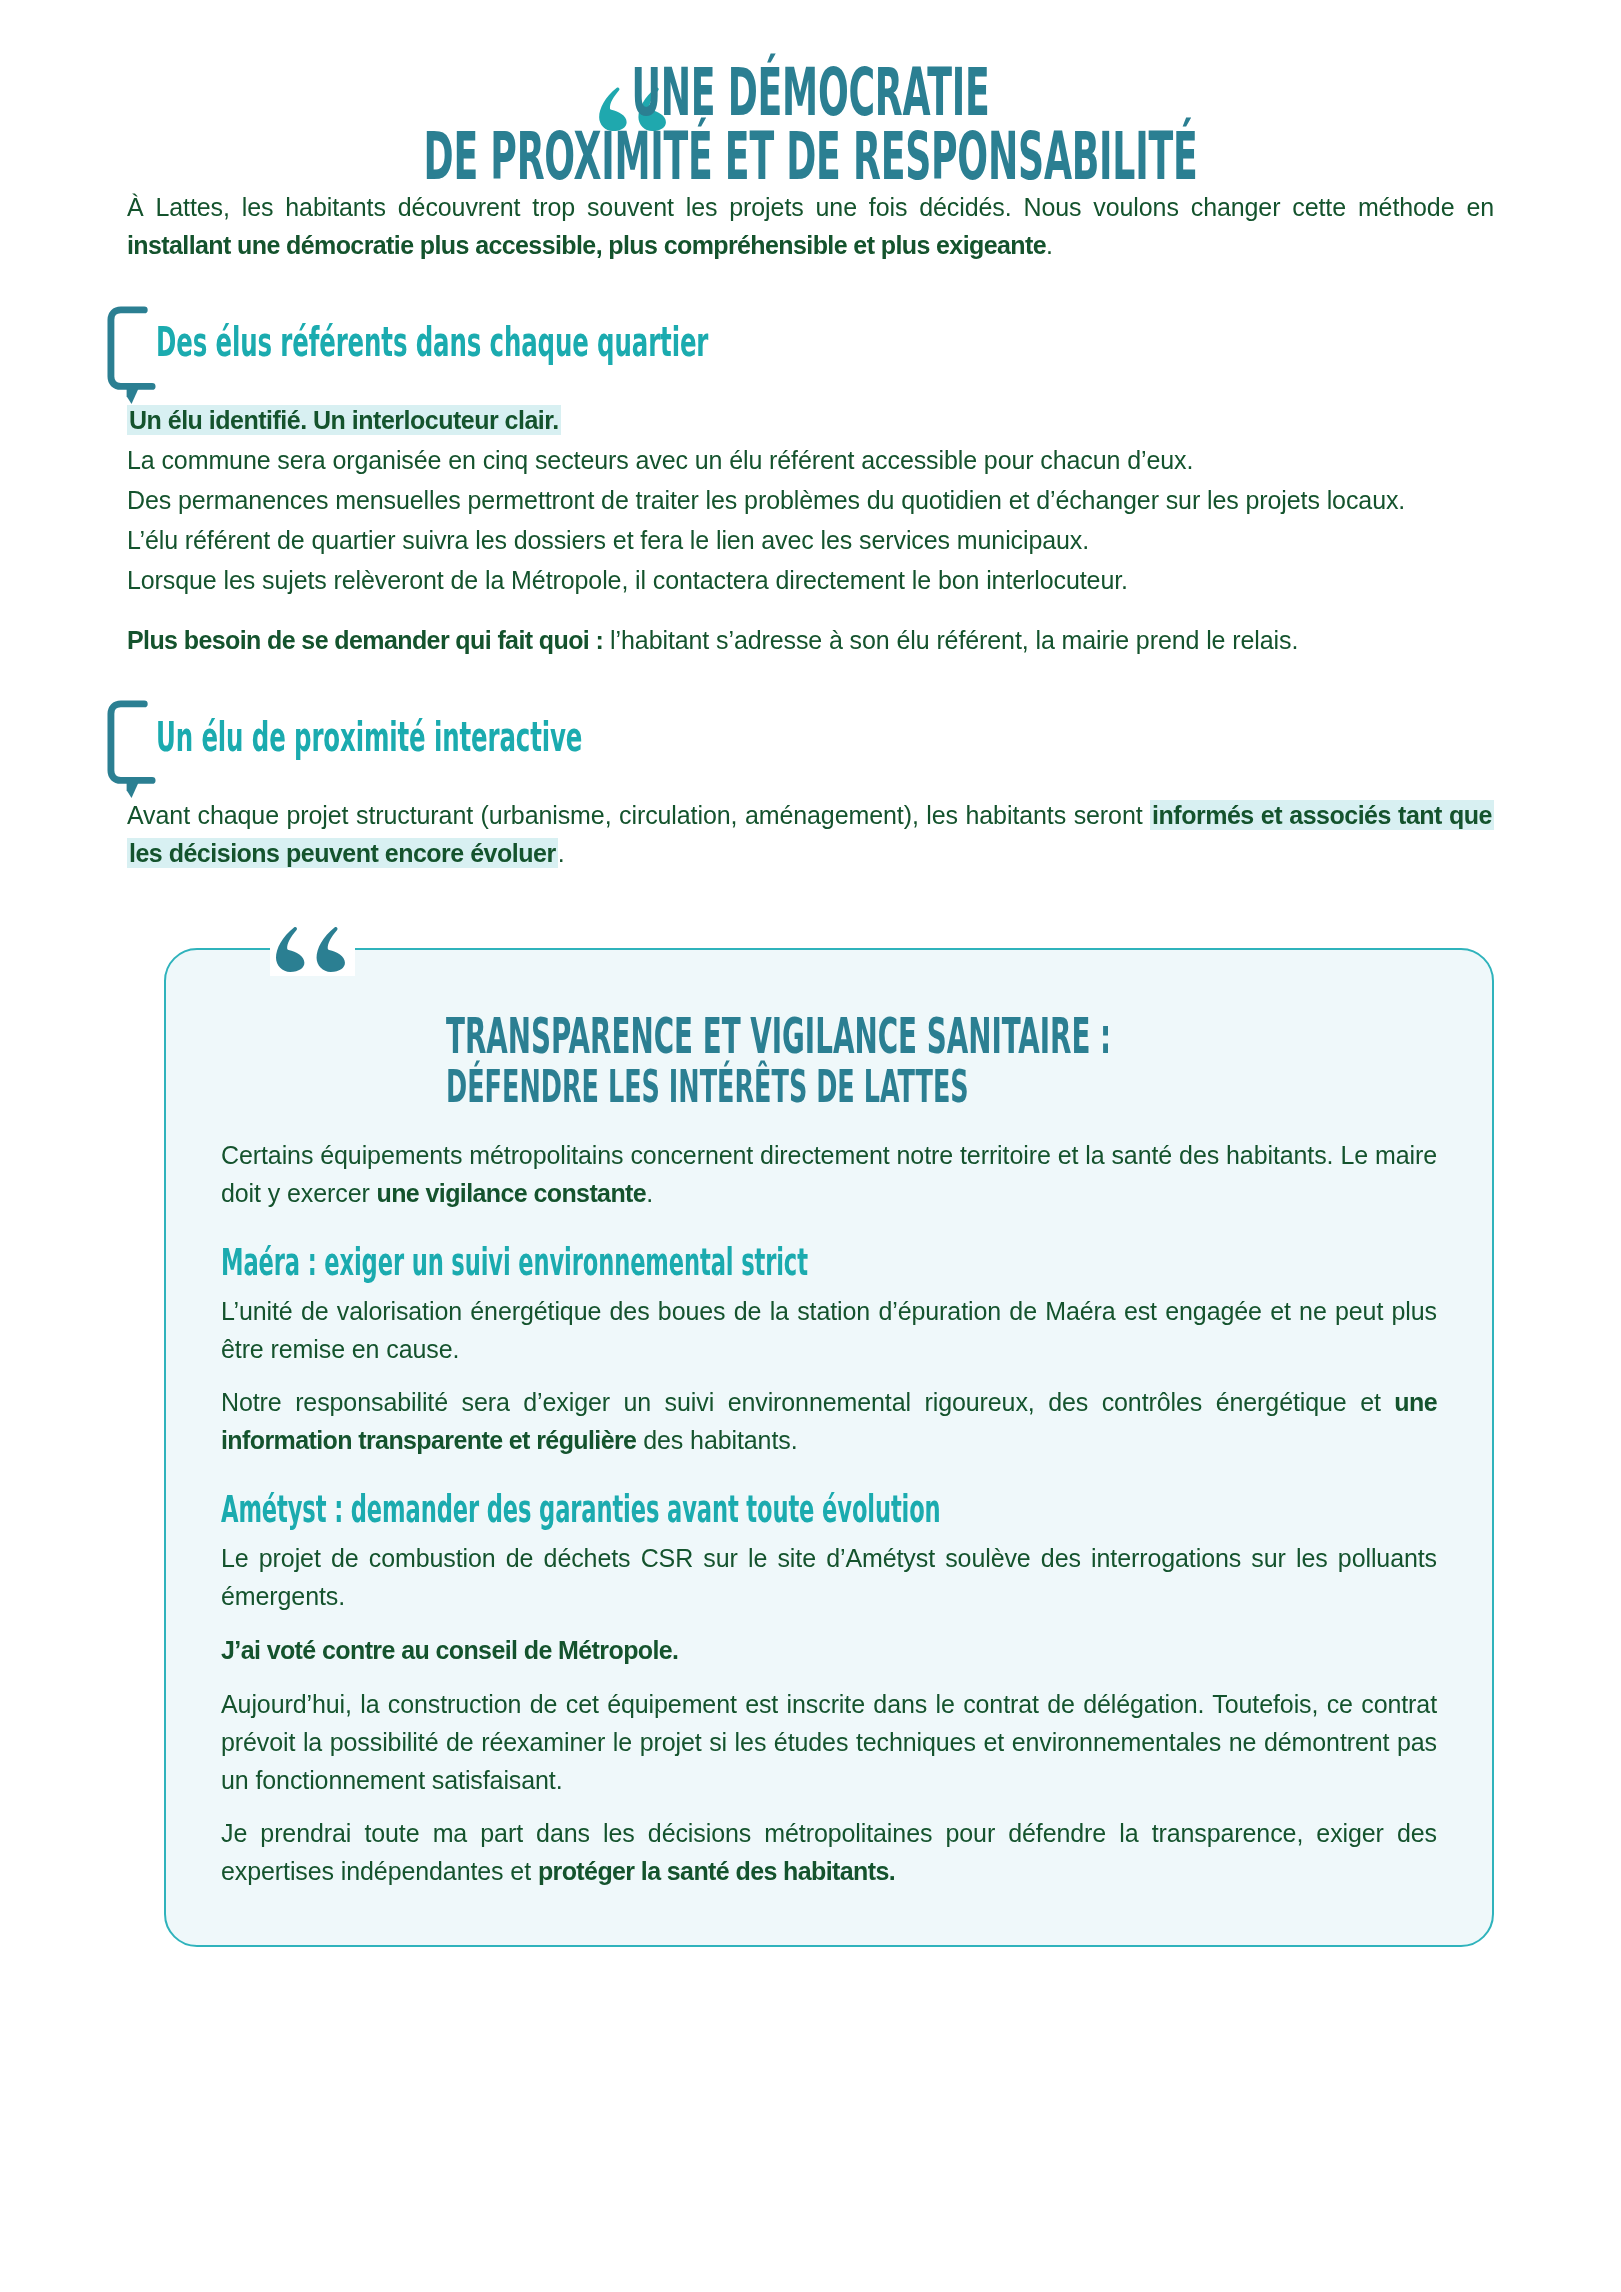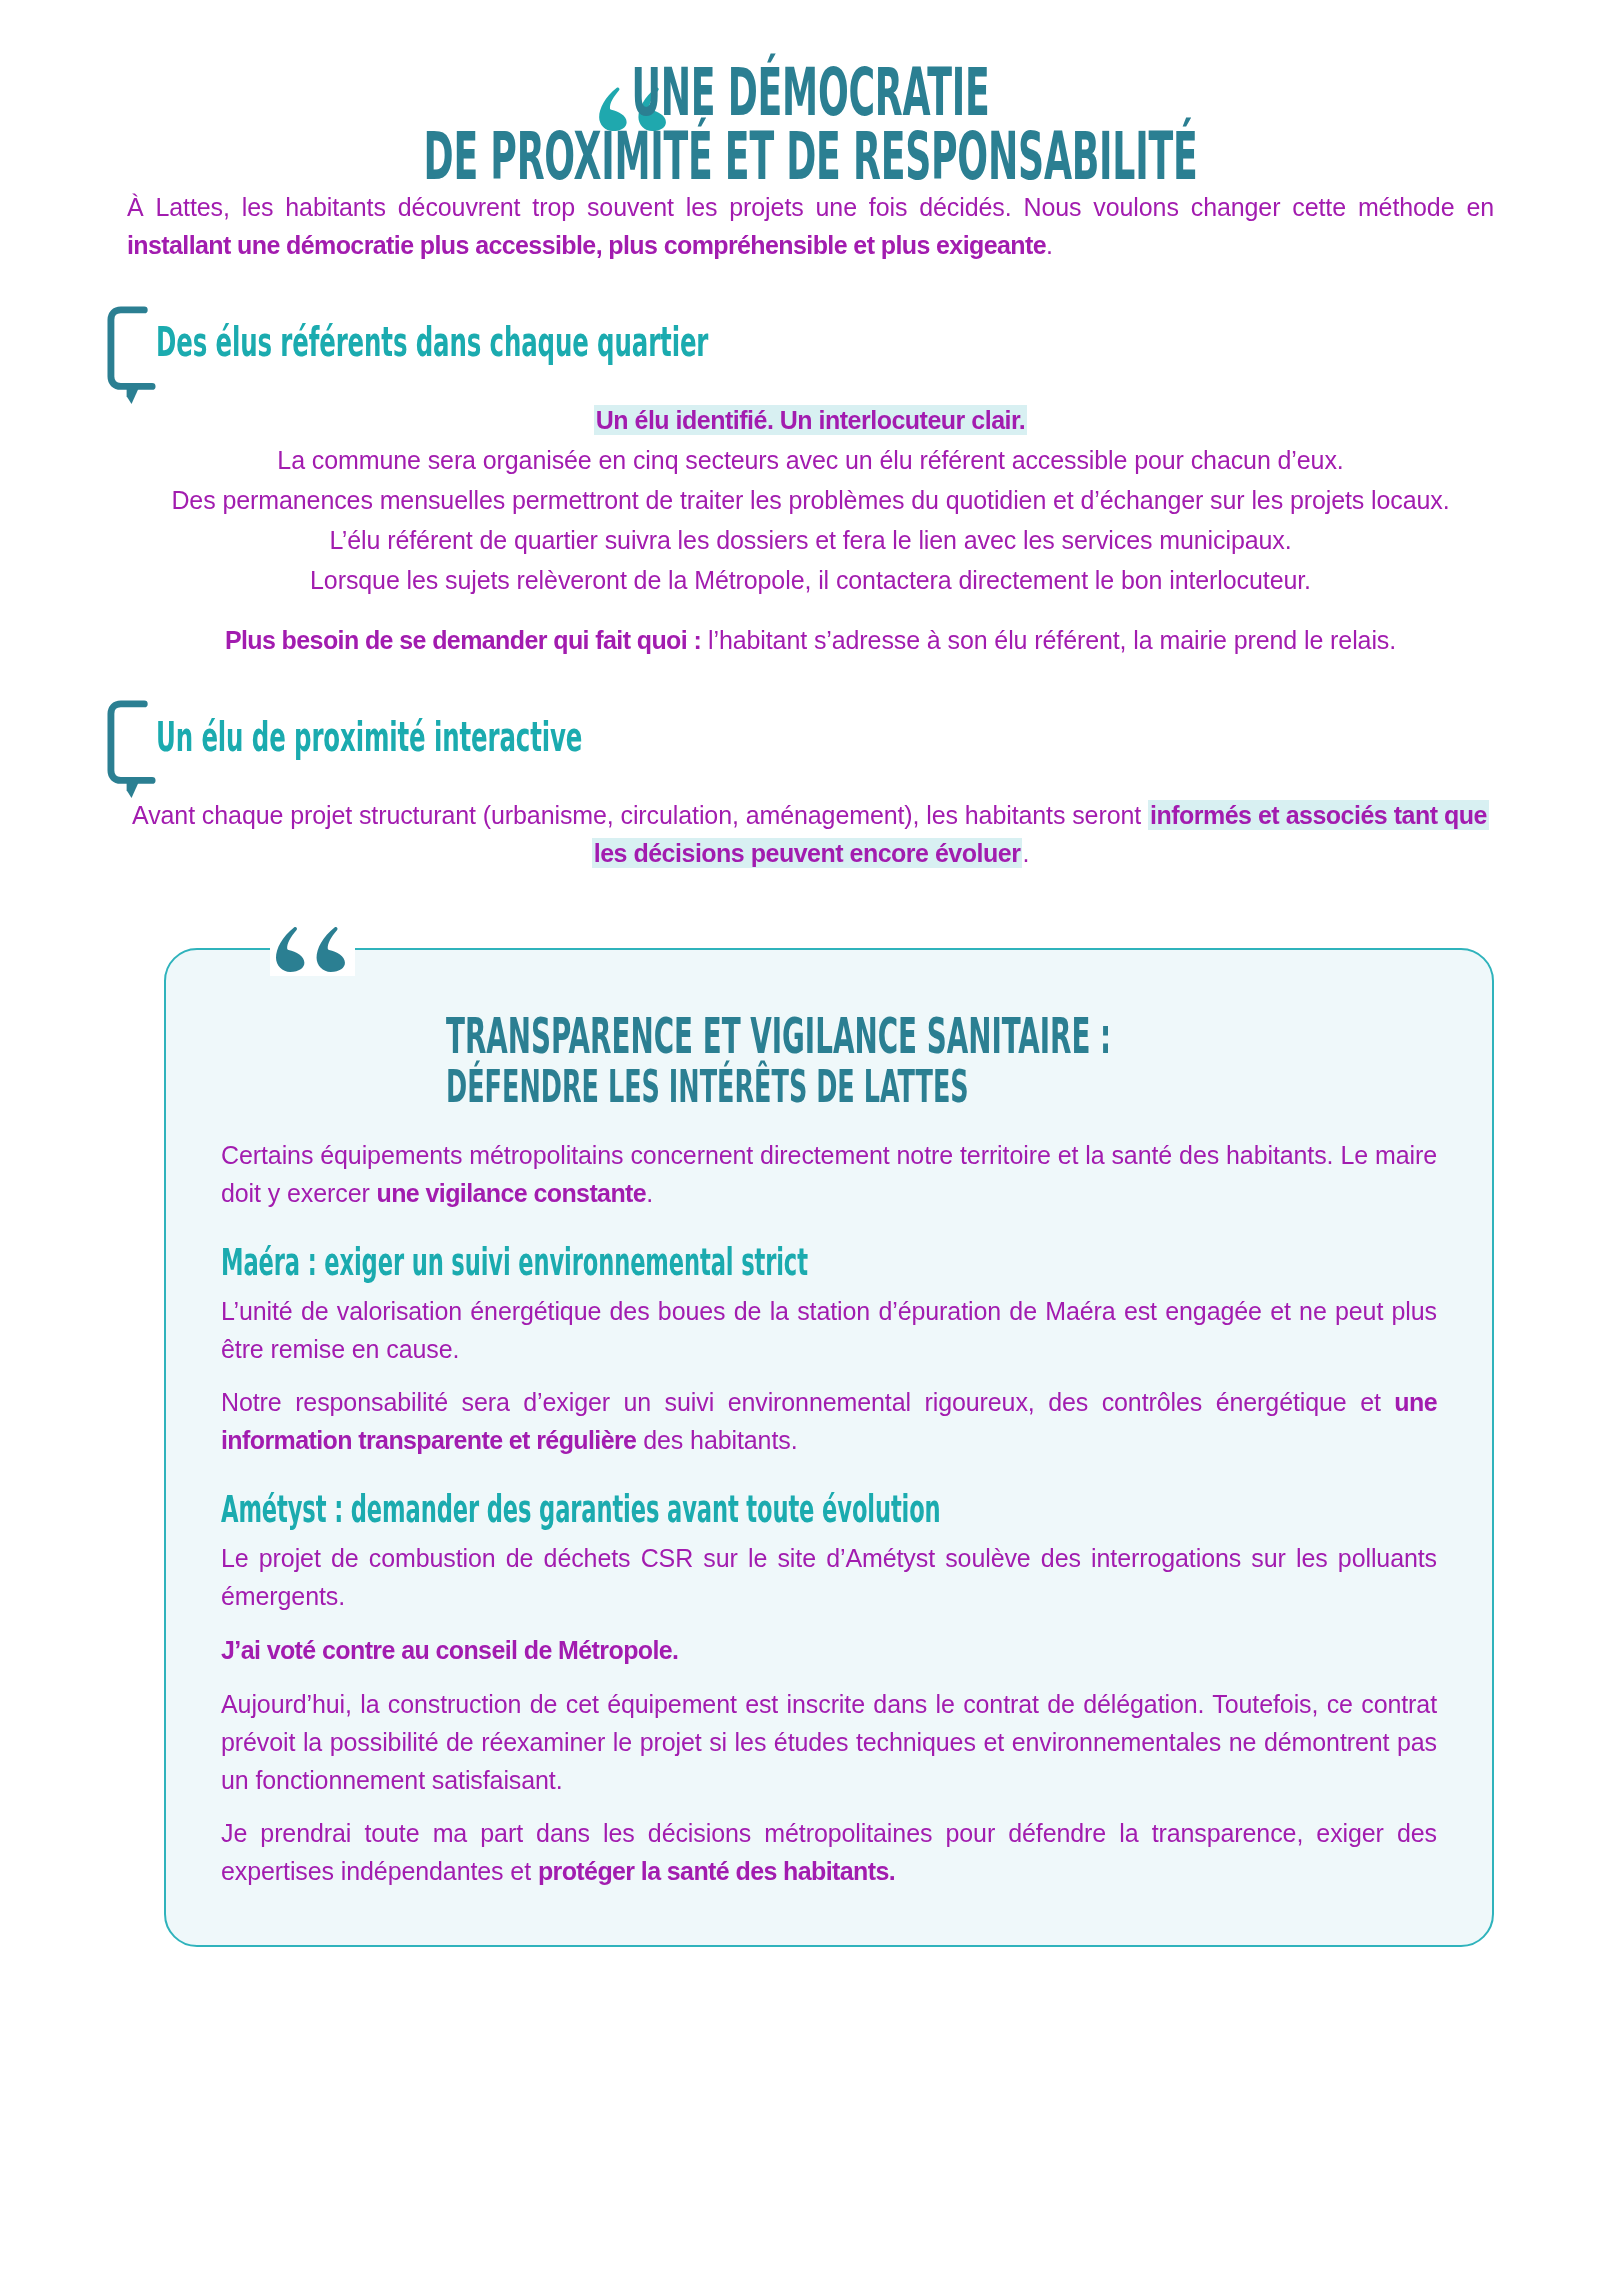--- a/index.html
+++ b/index.html
@@ -52,21 +52,21 @@
     white-space: nowrap;
     margin: 0;
   }
   .doc-title .line { display: block; font-size: 65px; }
 
   
   p.body {
     font-size: 25px;
     line-height: 1.52;
     margin: 0 0 13.7px 0;
-    color: #a21caf;
+    color: #14532d;
     text-align: justify;
     letter-spacing: -0.1px;
   }
   p.body.tight { text-align: left; }
   p.body b, p.body strong {
     font-weight: 700;
     letter-spacing: -0.6px;
   }
   .hl {
     background: #D8F0F2;
@@ -108,21 +108,21 @@
     letter-spacing: -0.2px;
     transform: scaleX(0.68);
     transform-origin: left center;
     white-space: nowrap;
     margin: 0;
     padding-top: 3.9px;
     width: 147%;
   }
 
   .sec-body { margin-top: 3.9px; }
-  .sec-body p.body { margin-bottom: 11.8px; text-align: center; }
+  .sec-body p.body { margin-bottom: 11.8px; }
   .sec-body p.body.gap { margin-bottom: 21.6px; }
   .sec-body p.body.nogap { margin-bottom: 2px; }
 
   
   .callout-wrap {
     position: relative;
     margin-top: 76px;
     padding-left: 37px;
   }
   .callout {

